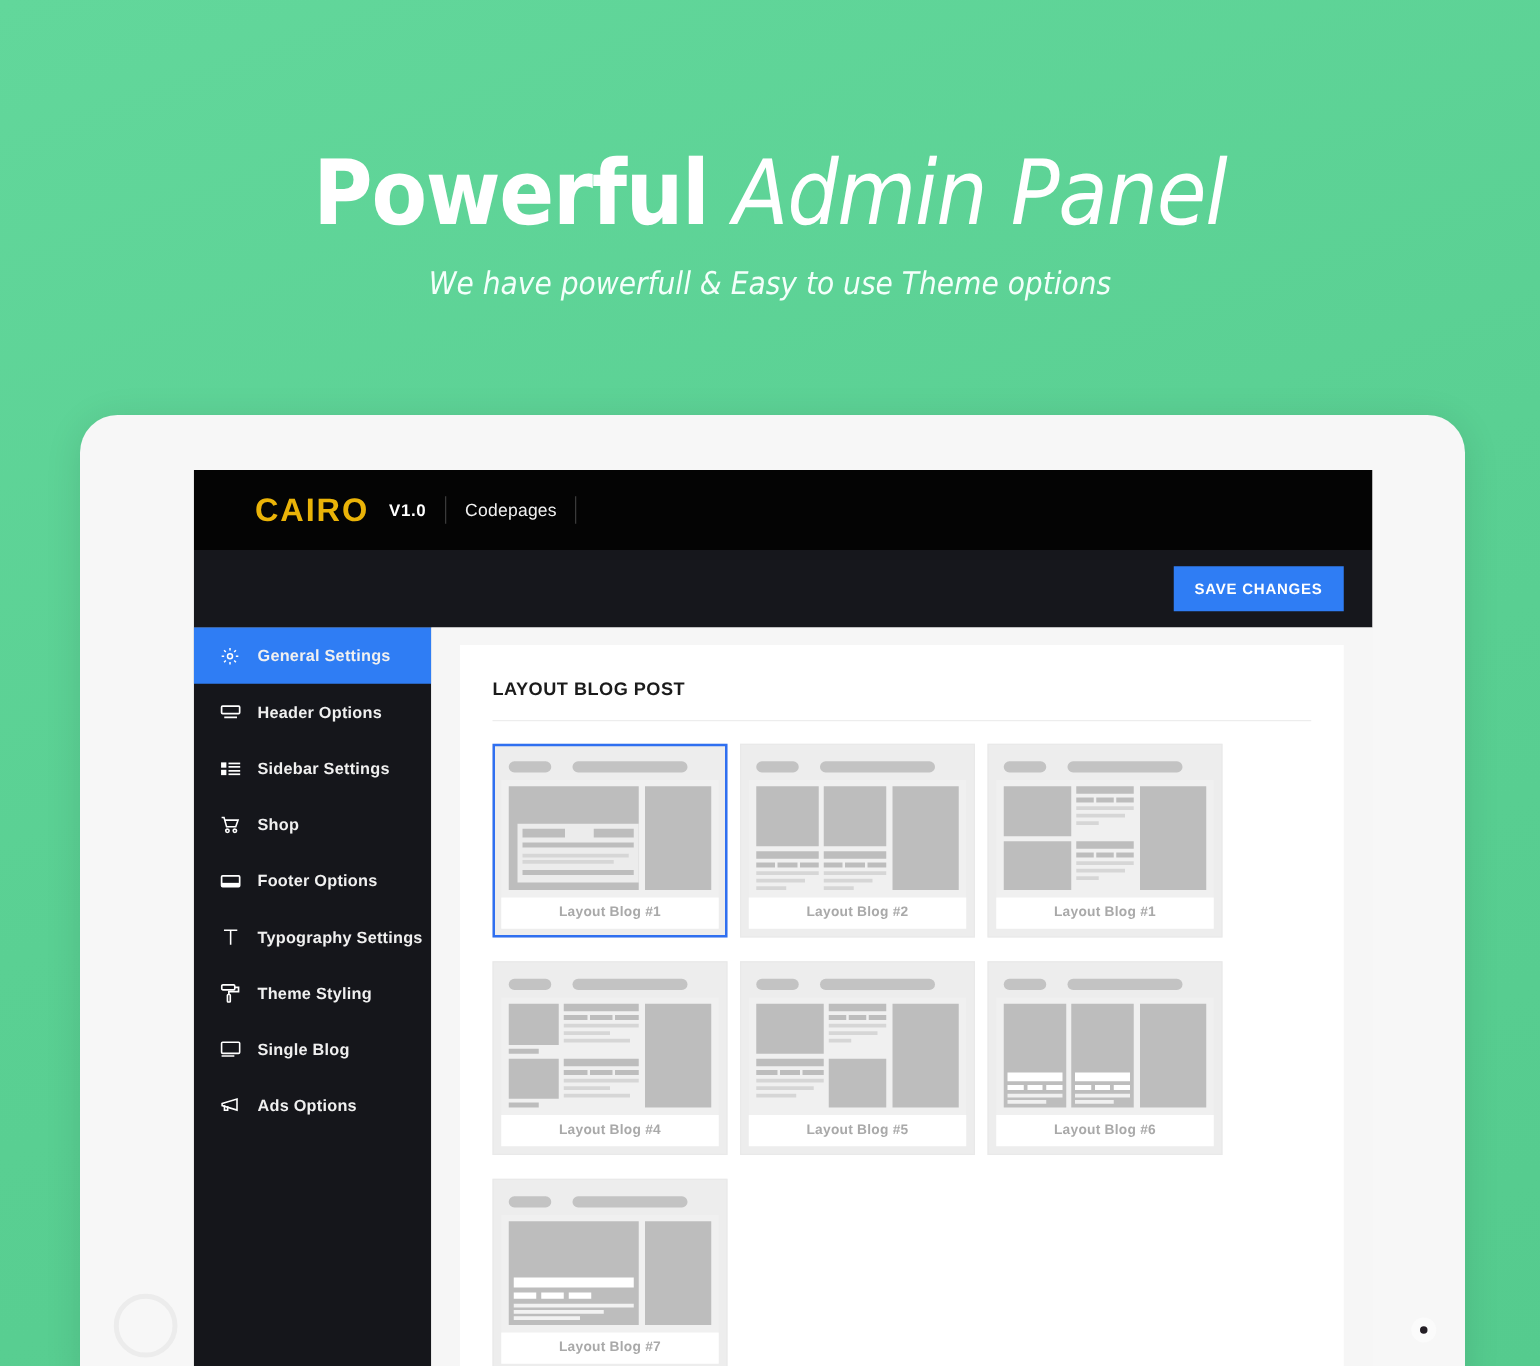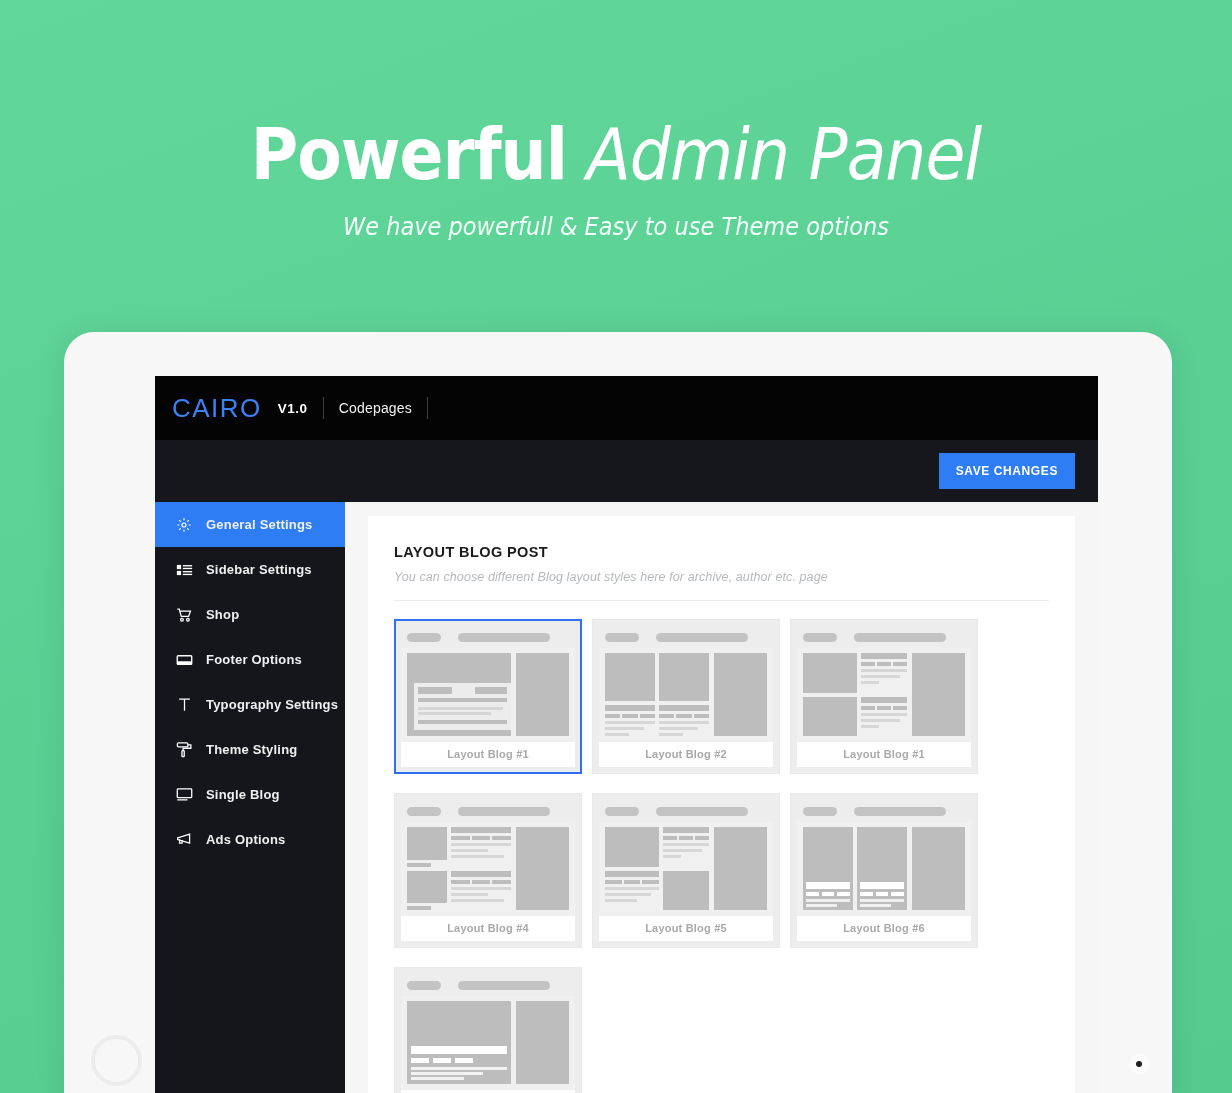--- a/index.html
+++ b/index.html
@@ -70,22 +70,23 @@
     background: #f6f6f6;
   }
 
   
   .topbar {
     height: 64px; background: #040404;
     display: flex; align-items: center;
     padding-left: 17px;
   }
   .logo {
-    font-size: 26px; font-weight: normal; color: #3b82f6;
+    font-size: 26px; font-weight: bold; color: #eab308;
     letter-spacing: 1.5px;
+    margin-left: 32px;
   }
   .ver {
     margin-left: 16px; color: #ffffff; font-size: 13.5px; font-weight: bold;
     letter-spacing: 0.5px;
   }
   .divline { width:1px; height:22px; background:#3a3a3a; margin:0 15px; }
   .codepages { color:#f2f2f2; font-size:14px; letter-spacing:0.2px; }
 
   
   .actionbar {
@@ -224,20 +225,29 @@
         <div class="nav-item active">
           <span class="nav-icon">
             <svg width="16" height="16" viewBox="0 0 24 24" fill="none" stroke="#fff" stroke-width="1.8">
               <circle cx="12" cy="12" r="3"></circle>
               <path d="M12 2v3M12 19v3M2 12h3M19 12h3M4.9 4.9l2.1 2.1M17 17l2.1 2.1M19.1 4.9L17 7M7 17l-2.1 2.1"></path>
             </svg>
           </span>
           <span>General Settings</span>
         </div>
 
+        <div class="nav-item">
+          <span class="nav-icon">
+            <svg width="17" height="14" viewBox="0 0 20 16" fill="none" stroke="#fff" stroke-width="1.6">
+              <rect x="1.5" y="2" width="17" height="7" rx="1"></rect>
+              <path d="M4 12.5h12" stroke-width="1.6"></path>
+            </svg>
+          </span>
+          <span>Header Options</span>
+        </div>
 
         <div class="nav-item">
           <span class="nav-icon">
             <svg width="17" height="14" viewBox="0 0 20 16" fill="#fff">
               <rect x="1" y="2" width="5" height="5"></rect>
               <rect x="1" y="9" width="5" height="5"></rect>
               <rect x="8" y="2.2" width="11" height="1.6"></rect>
               <rect x="8" y="5.4" width="11" height="1.6"></rect>
               <rect x="8" y="9.2" width="11" height="1.6"></rect>
               <rect x="8" y="12.4" width="11" height="1.6"></rect>
@@ -306,21 +316,20 @@
             </svg>
           </span>
           <span>Ads Options</span>
         </div>
 
       </div>
 
       <div class="content">
         <div class="card">
           <div class="card-title">LAYOUT BLOG POST</div>
-          <div class="card-desc">You can choose different Blog layout styles here for archive, author etc. page</div>
           <div class="card-rule"></div>
 
           <div class="grid">
 
             <div class="layout-card selected">
               <div class="wf">
                 <div class="wf-bar">
                     <span class="wf-pill small"></span>
                     <span class="wf-pill long"></span>
                   </div>

